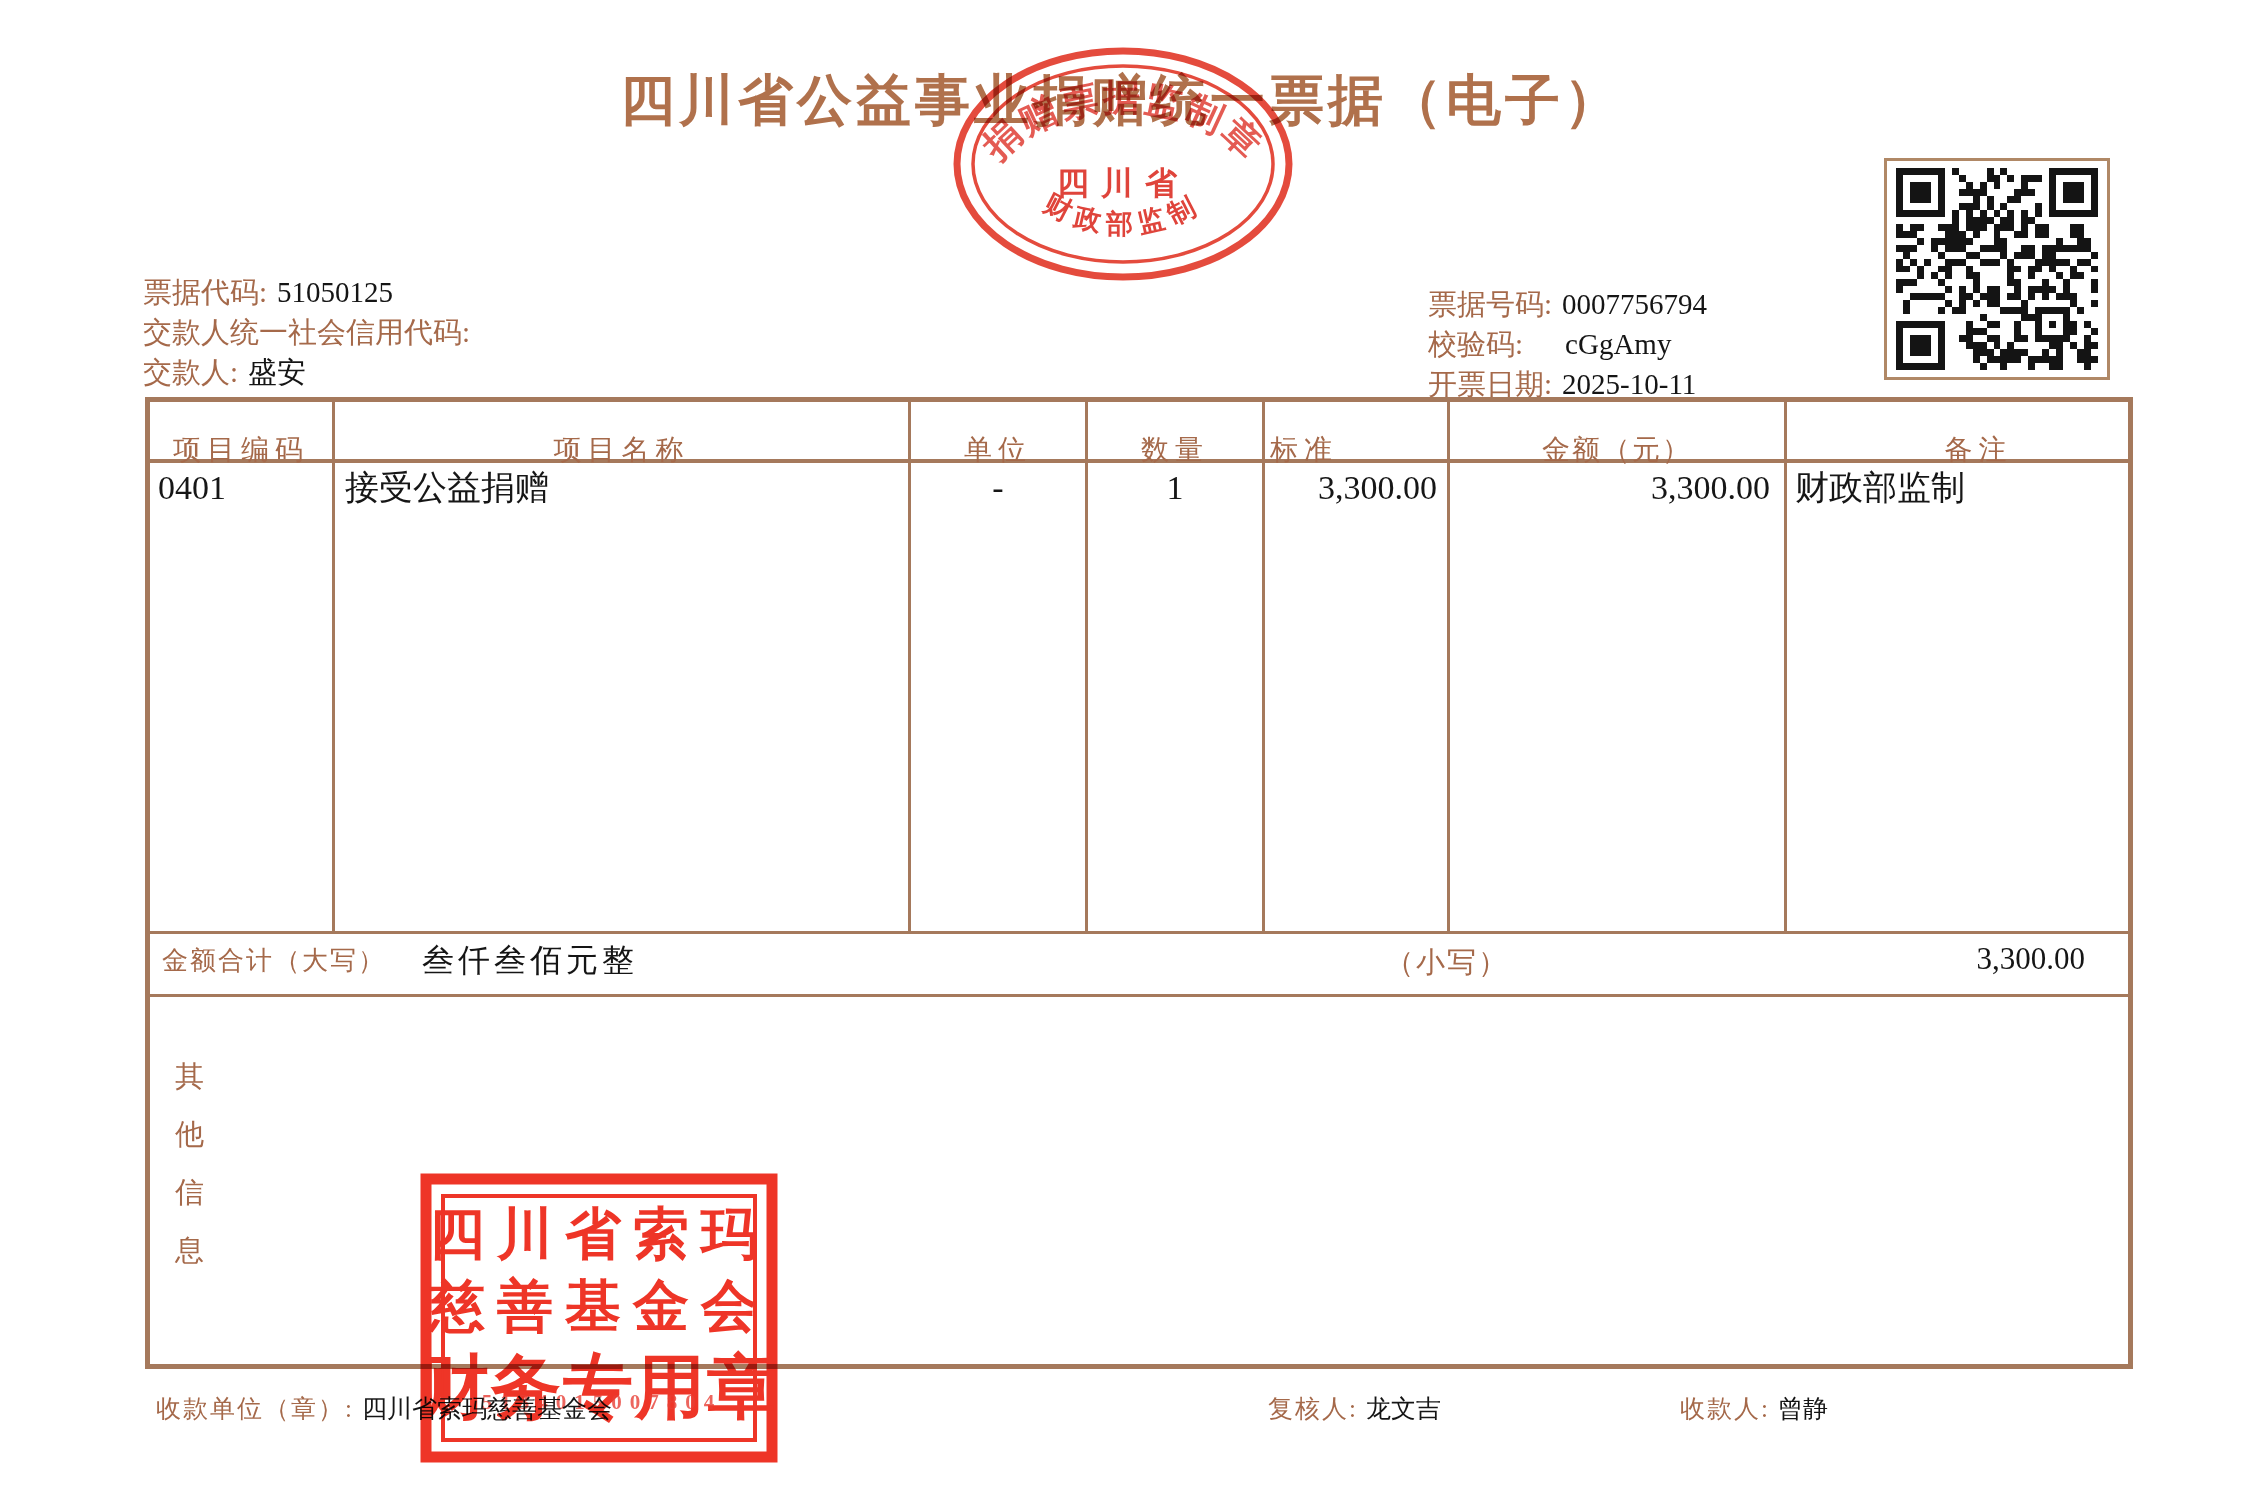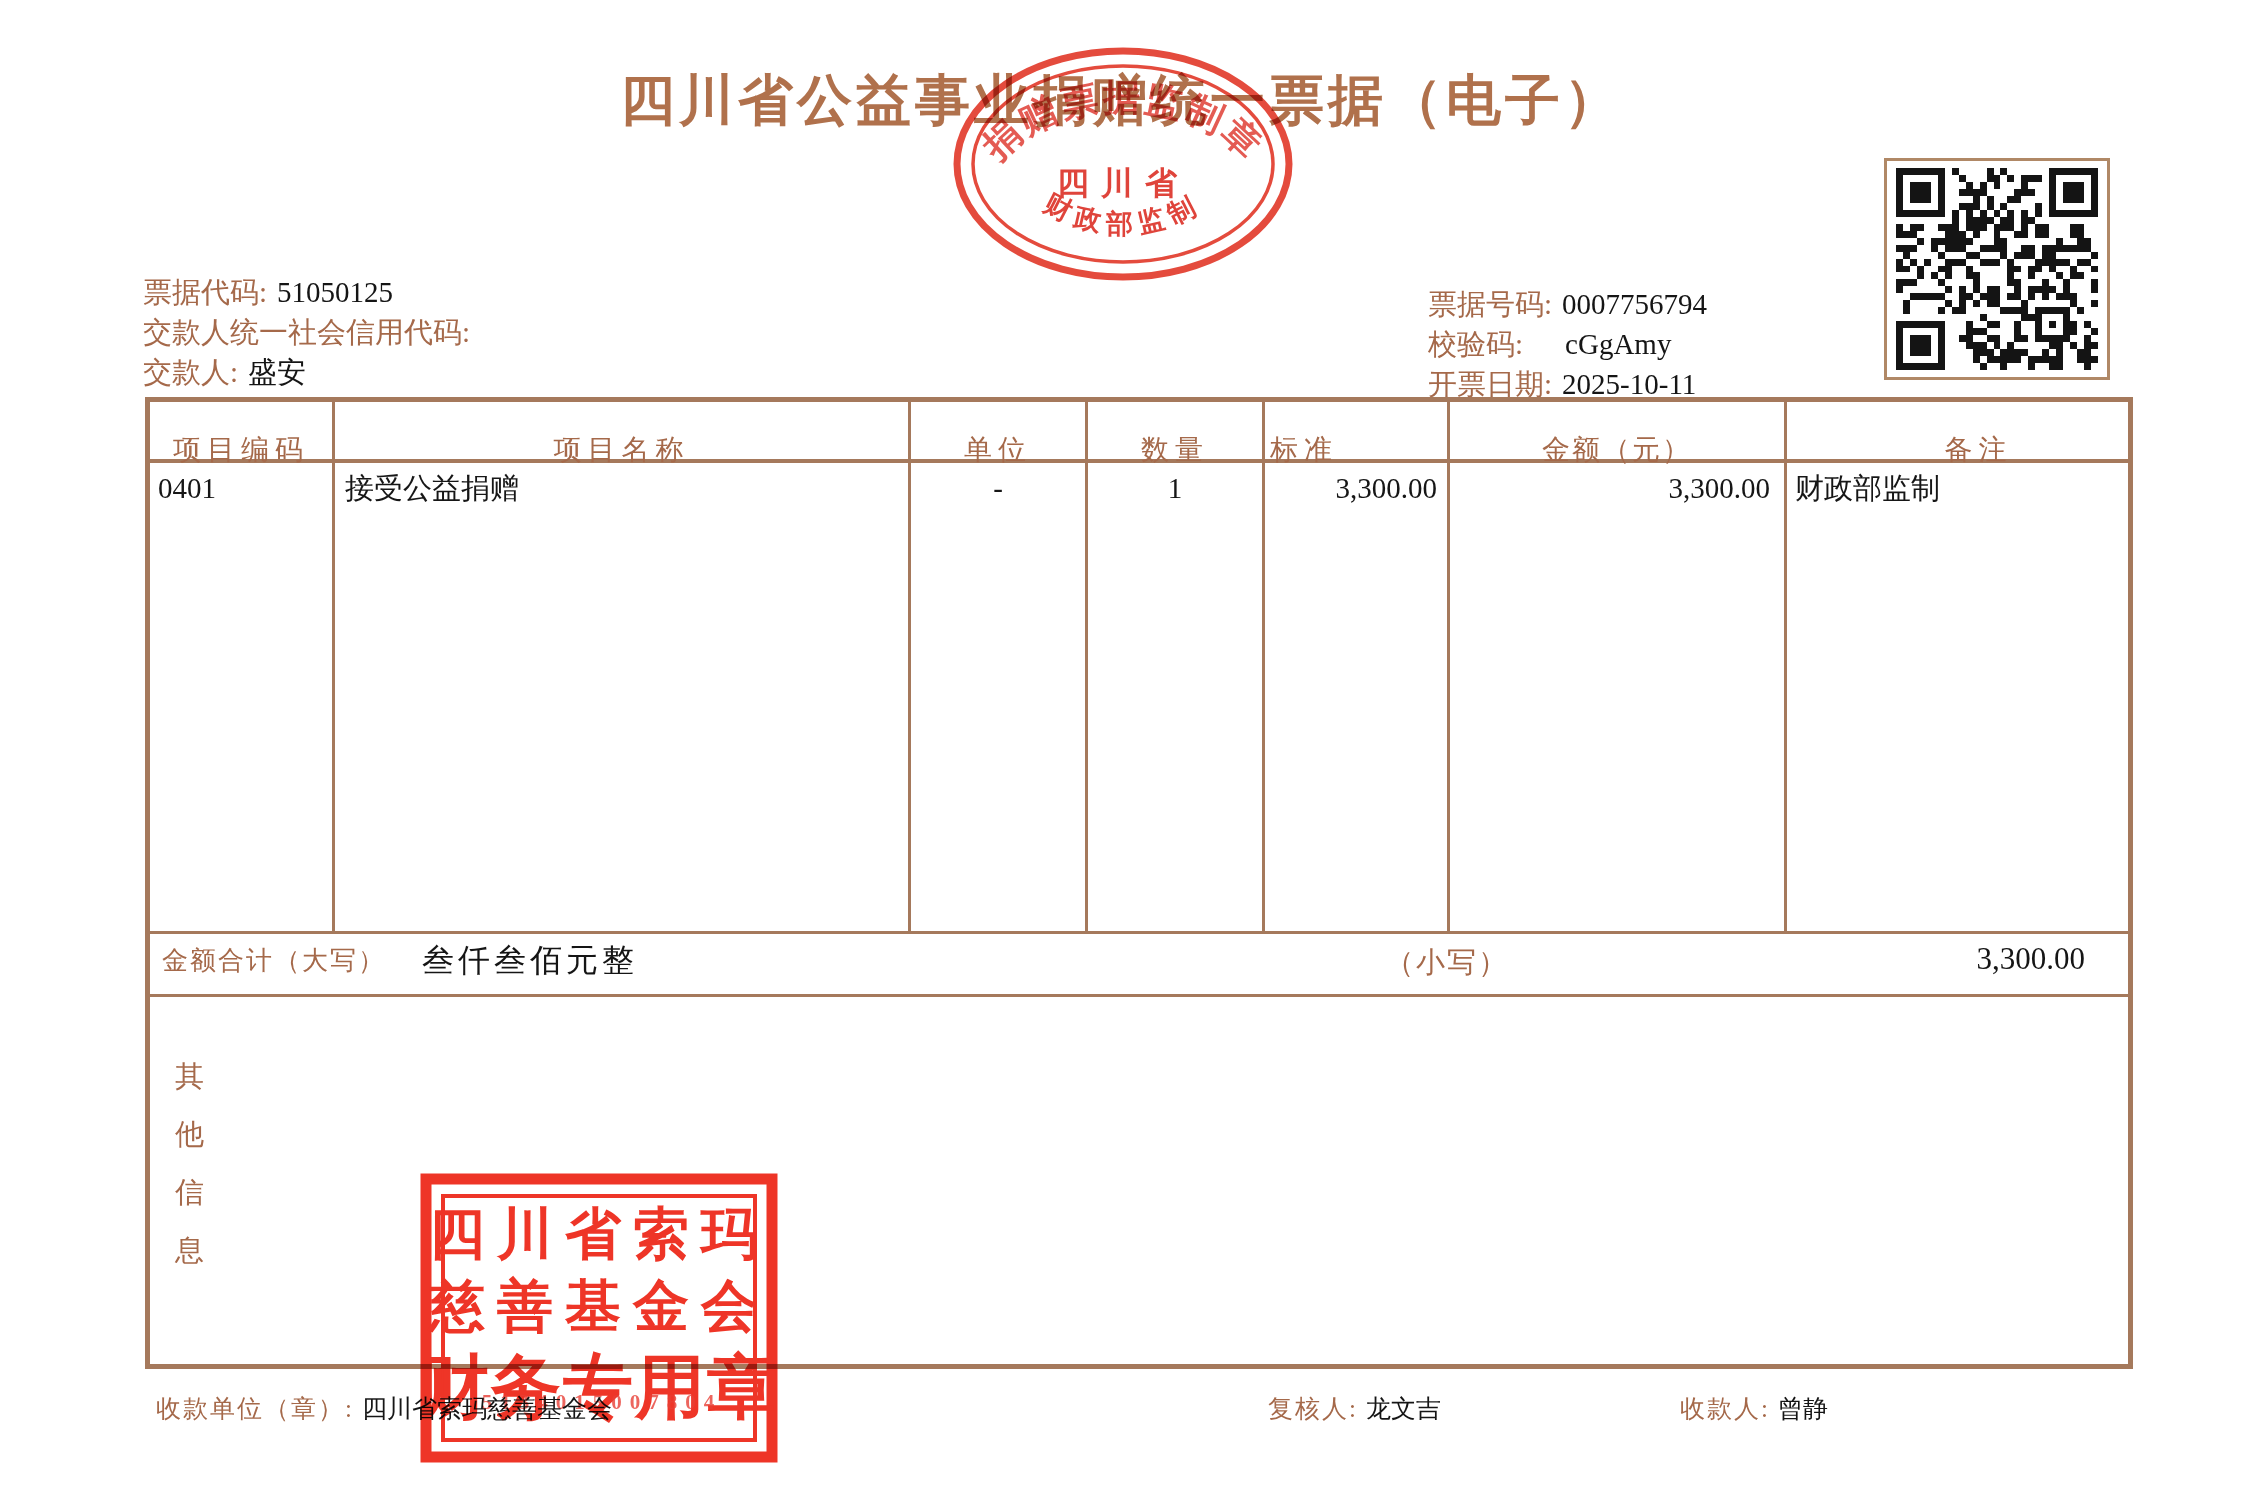--- a/index.html
+++ b/index.html
@@ -17,21 +17,21 @@
   .meta .lbl{color:#a5694a;}
   .meta .val{color:#151515;margin-left:10px;}
   .meta .val.indent{margin-left:42px;}
 
   
   .form{position:absolute;left:145px;top:397px;width:1988px;height:972px;}
   .bar{position:absolute;background:#a5795c;}
   .vline{position:absolute;width:3px;background:#a5795c;top:5px;height:532px;}
   .th{position:absolute;top:5px;height:57px;line-height:57px;text-align:center;
       font-size:28px;letter-spacing:6px;color:#a5694a;margin-top:19px;}
-  .td{position:absolute;top:70px;height:42px;line-height:42px;font-size:29px;color:#161616;white-space:nowrap;}
+  .td{position:absolute;top:70px;height:42px;line-height:42px;font-size:34px;color:#161616;white-space:nowrap;}
   .t-left{text-align:left;}
   .t-center{text-align:center;}
   .t-right{text-align:right;}
 
   .totals-label{position:absolute;left:17px;top:546px;font-size:26px;color:#a5694a;letter-spacing:2px;}
   .totals-words{position:absolute;left:277px;top:542px;font-size:32px;color:#151515;letter-spacing:4px;}
   .totals-small{position:absolute;left:1240px;top:546px;font-size:29px;color:#a5694a;letter-spacing:2px;}
   .totals-amount{position:absolute;left:1640px;top:544px;width:300px;text-align:right;
                  font-size:31px;color:#151515;}
 

